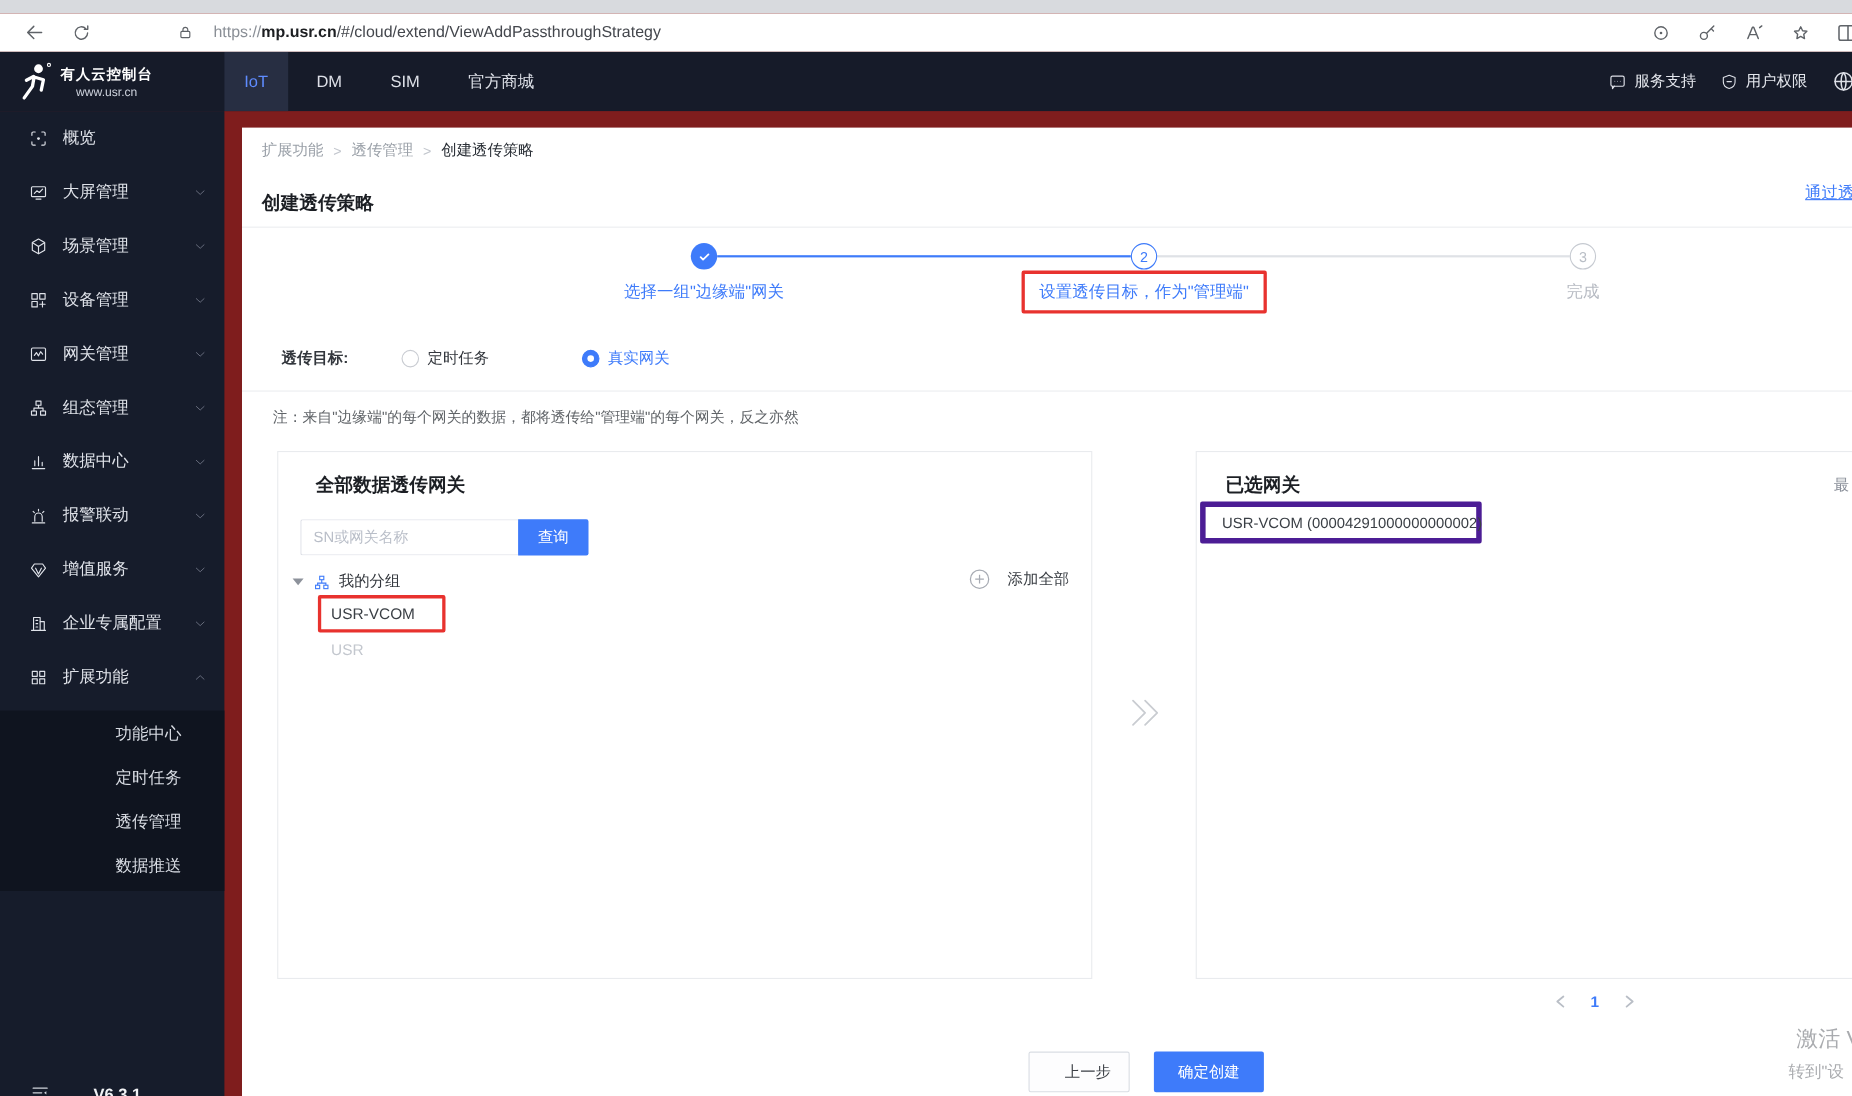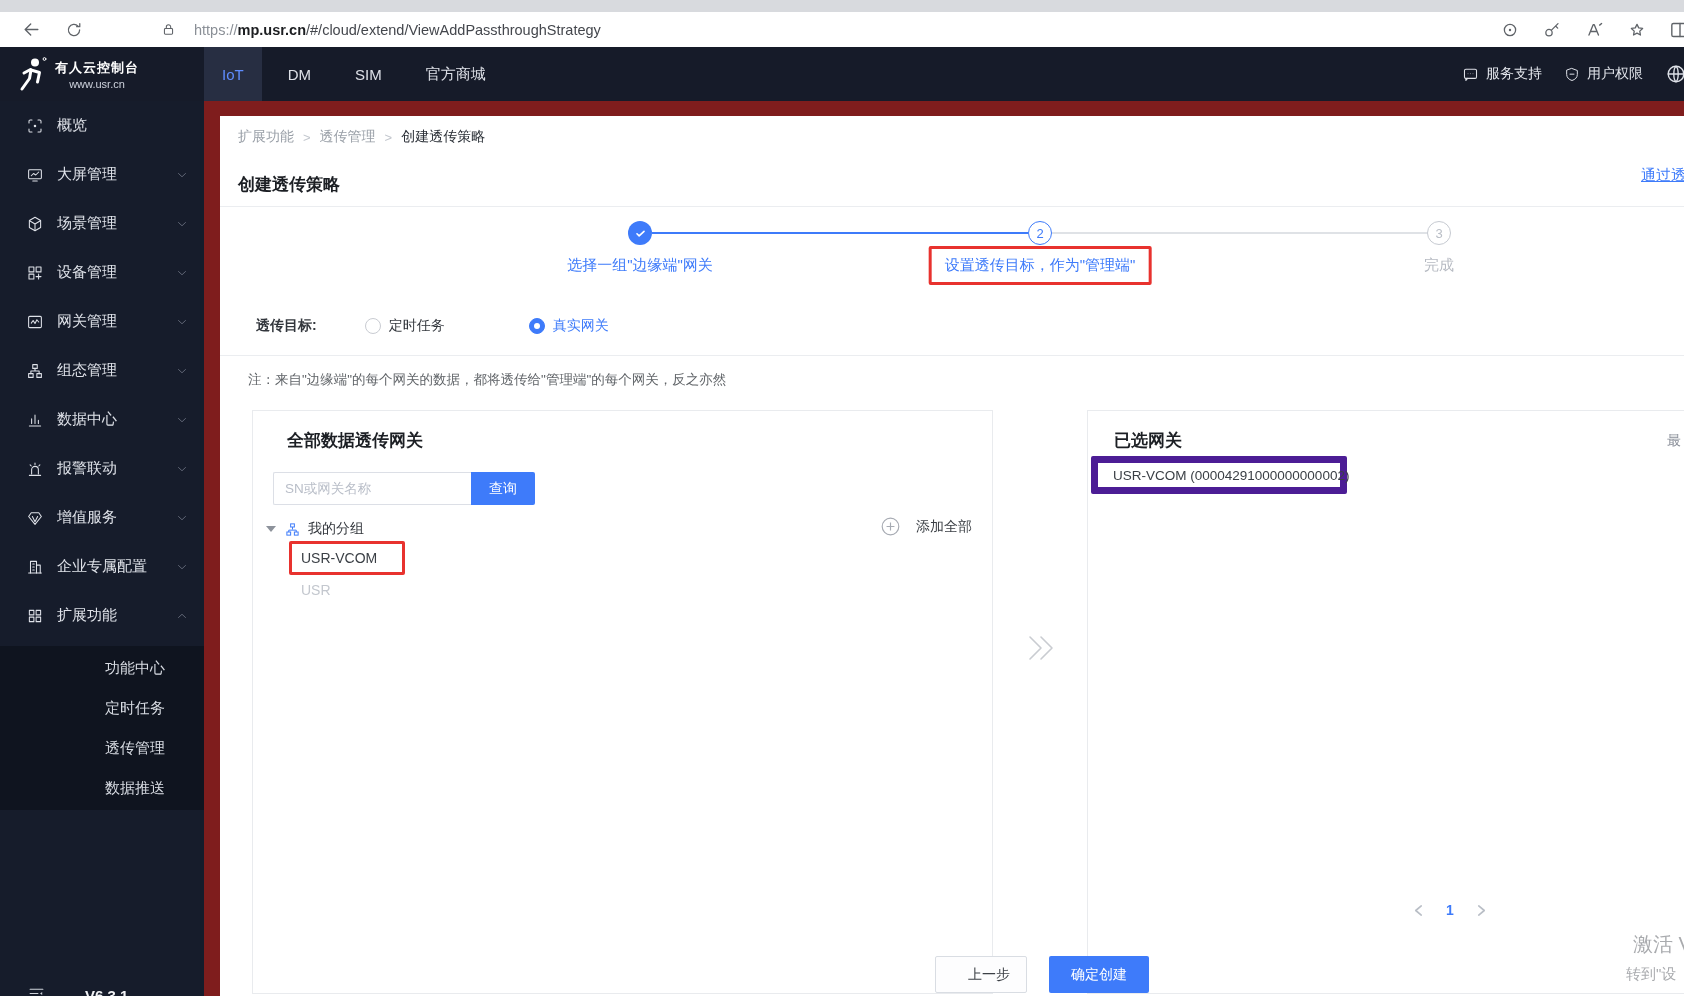--- a/index.html
+++ b/index.html
@@ -84,21 +84,21 @@
   .radio { width:16px; height:16px; border-radius:50%; border:1.5px solid #c9ccd2; background:#fff; display:inline-block; position:relative; cursor:pointer; flex:none; }
   .radio.checked { border-color:#3e7bfa; background:#3e7bfa; }
   .radio.checked::after { content:""; position:absolute; left:50%; top:50%; width:6px; height:6px; margin:-3px 0 0 -3px; border-radius:50%; background:#fff; }
   .opt-text { margin-left:8px; cursor:pointer; }
   .opt-gateway { color:#3e7bfa; }
   .gap1 { width:48px; } .gap2 { width:84px; }
 
   .note-text { position:absolute; left:28px; top:255px; font-size:13.5px; color:#606468; }
 
   
-  .panel { position:absolute; top:294px; height:584px; background:#fff; border:1px solid #e9ebee; }
+  .panel { position:absolute; top:294px; height:480px; background:#fff; border:1px solid #e9ebee; }
   .panel-left { left:32px; width:741px; }
   .panel-right { left:867px; width:758px; }
   .panel-title { position:absolute; top:18px; font-size:17px; font-weight:bold; color:#1c1f24; }
   .pt-left { left:34px; } .pt-right { left:26px; }
   .corner-hint { position:absolute; left:579px; top:21px; font-size:14px; color:#8a8f99; white-space:nowrap; }
 
   .search-row { position:absolute; left:20px; top:61px; display:flex; }
   .search-input { width:198px; height:33px; border:1px solid #dcdfe6; border-right:none; border-radius:2px 0 0 2px; padding:0 11px; font-size:13.5px; color:#33373d; font-family:"Liberation Sans",sans-serif; outline:none; }
   .search-input::placeholder { color:#b9bec8; }
   .search-btn { width:64px; height:33px; border:none; background:#3e7bfa; color:#fff; font-size:14px; border-radius:0 2px 2px 0; cursor:pointer; font-family:"Liberation Sans",sans-serif; }
@@ -111,21 +111,21 @@
   .add-all svg { stroke:#a7abb3; fill:none; stroke-width:1.3; }
   .add-all-label { font-size:14px; color:#3c4046; }
 
   .red-box-item { position:absolute; left:36px; top:130px; width:116px; height:34px; border:3px solid #e8322e; border-radius:2px; display:flex; align-items:center; padding-left:9px; }
   .gw-name { font-size:14px; color:#3a3f45; cursor:pointer; }
   .gw-muted { position:absolute; left:48px; top:171px; font-size:14px; color:#c3c7ce; cursor:pointer; }
 
   .transfer-icon { position:absolute; left:804px; top:517px; }
   .transfer-icon svg { stroke:#c9ccd1; fill:none; stroke-width:1.6; stroke-linecap:round; stroke-linejoin:round; }
 
-  .sel-box { position:absolute; left:3px; top:45px; width:256px; height:38px; border:7px solid #4c1d95; border-radius:2px; display:flex; align-items:center; padding-left:15px; }
+  .sel-box { position:absolute; left:3px; top:45px; width:256px; height:38px; border:5px solid #4c1d95; border-radius:2px; display:flex; align-items:center; padding-left:15px; }
   .sel-name { font-size:13.5px; color:#3a3f45; white-space:nowrap; cursor:pointer; }
 
   .pagination { position:absolute; left:1193px; top:786px; display:flex; align-items:center; gap:22px; }
   .pg-arrow { cursor:pointer; }
   .pg-arrow svg { stroke:#b9bec6; fill:none; stroke-width:1.8; stroke-linecap:round; stroke-linejoin:round; }
   .pg-num { font-size:14px; font-weight:bold; color:#3e7bfa; cursor:pointer; }
 
   .footer-btns { position:absolute; top:840px; left:715px; display:flex; gap:22px; }
   .btn { height:37px; font-size:14px; border-radius:2px; cursor:pointer; font-family:"Liberation Sans",sans-serif; }
   .btn-back { width:92px; background:#fdfdfe; border:1px solid #d9dde3; color:#3c4046;padding-left:16px; }

